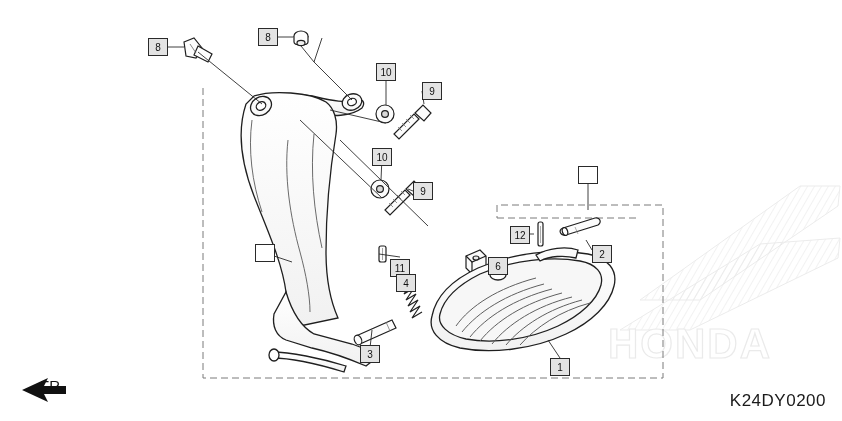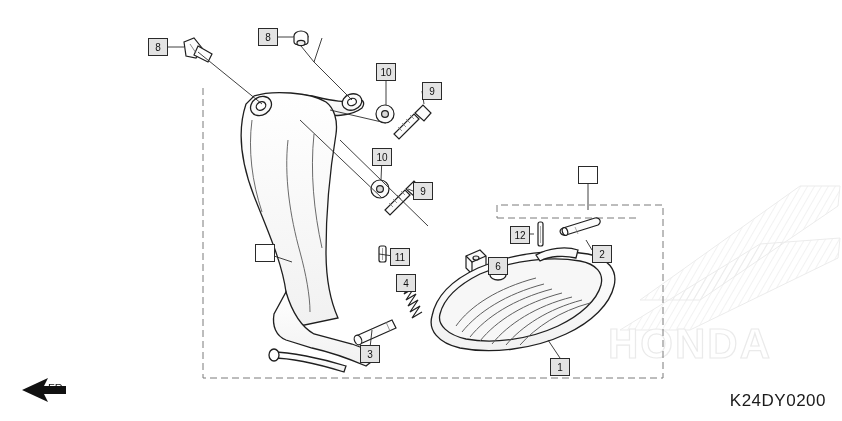--- a/index.html
+++ b/index.html
@@ -4,21 +4,21 @@
 <style>
   html,body{margin:0;padding:0;}
   body{width:842px;height:421px;background:#ffffff;font-family:"Liberation Sans",sans-serif;overflow:hidden;}
   #root{position:relative;width:842px;height:421px;}
   svg.layer{position:absolute;left:0;top:0;width:842px;height:421px;}
   .callout{position:absolute;width:20px;height:18px;border:1px solid #2a2a2a;background:#e3e3e3;
            display:flex;align-items:center;justify-content:center;font-size:10px;color:#111;
            font-family:"Liberation Sans",sans-serif;box-sizing:border-box;}
   .callout.empty{background:#ffffff;}
   .partno{position:absolute;right:16px;bottom:10px;font-size:17px;color:#1a1a1a;letter-spacing:.5px;}
-  .fr-label{position:absolute;left:40px;bottom:27px;font-size:11px;font-weight:normal;color:#111;margin-left:8px;}
+  .fr-label{position:absolute;left:40px;bottom:27px;font-size:15px;font-weight:normal;color:#111;}
 </style>
 </head>
 <body>
 
 <div id="root">
 
   <svg class="layer" viewBox="0 0 842 421">
     <defs>
       <linearGradient id="metal" x1="0" y1="0" x2="0" y2="1">
         <stop offset="0%" stop-color="#ffffff"></stop>
@@ -199,21 +199,21 @@
   <div class="callout" style="left:148px;top:38px;">8</div>
   <div class="callout" style="left:258px;top:28px;">8</div>
   <div class="callout" style="left:376px;top:63px;">10</div>
   <div class="callout" style="left:422px;top:82px;">9</div>
   <div class="callout" style="left:372px;top:148px;">10</div>
   <div class="callout" style="left:413px;top:182px;">9</div>
   <div class="callout empty" style="left:578px;top:166px;"></div>
   <div class="callout" style="left:510px;top:226px;">12</div>
   <div class="callout" style="left:592px;top:245px;">2</div>
   <div class="callout empty" style="left:255px;top:244px;"></div>
-  <div class="callout" style="left:390px;top:248px;">11</div>
+  <div class="callout" style="left:390px;top:259px;">11</div>
   <div class="callout" style="left:488px;top:257px;">6</div>
   <div class="callout" style="left:396px;top:274px;">4</div>
   <div class="callout" style="left:360px;top:345px;">3</div>
   <div class="callout" style="left:550px;top:358px;">1</div>
 
   <svg class="layer" viewBox="0 0 842 421">
     <g transform="translate(22,378)">
       <path d="M0 12 L26 0 L22 8 L44 8 L44 16 L22 16 L26 24 Z" fill="#111111"></path>
     </g>
   </svg>

